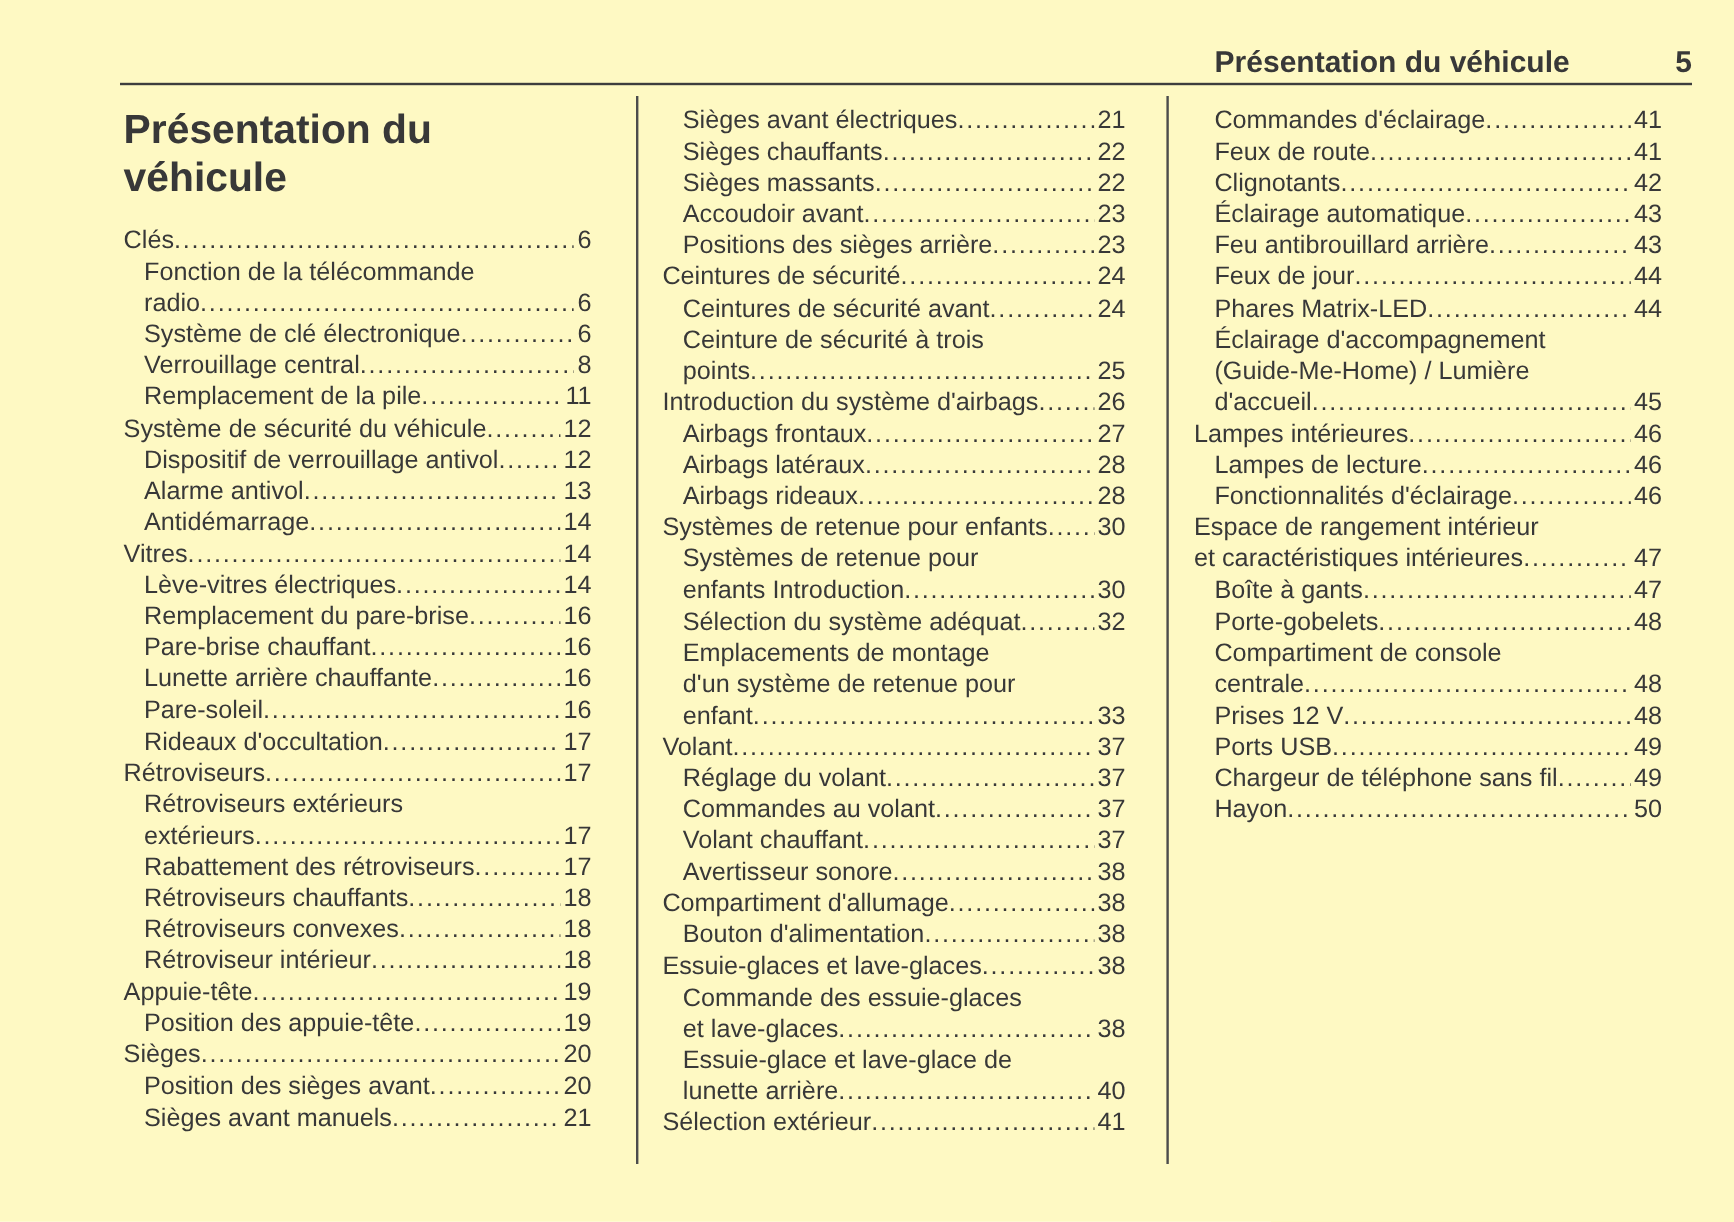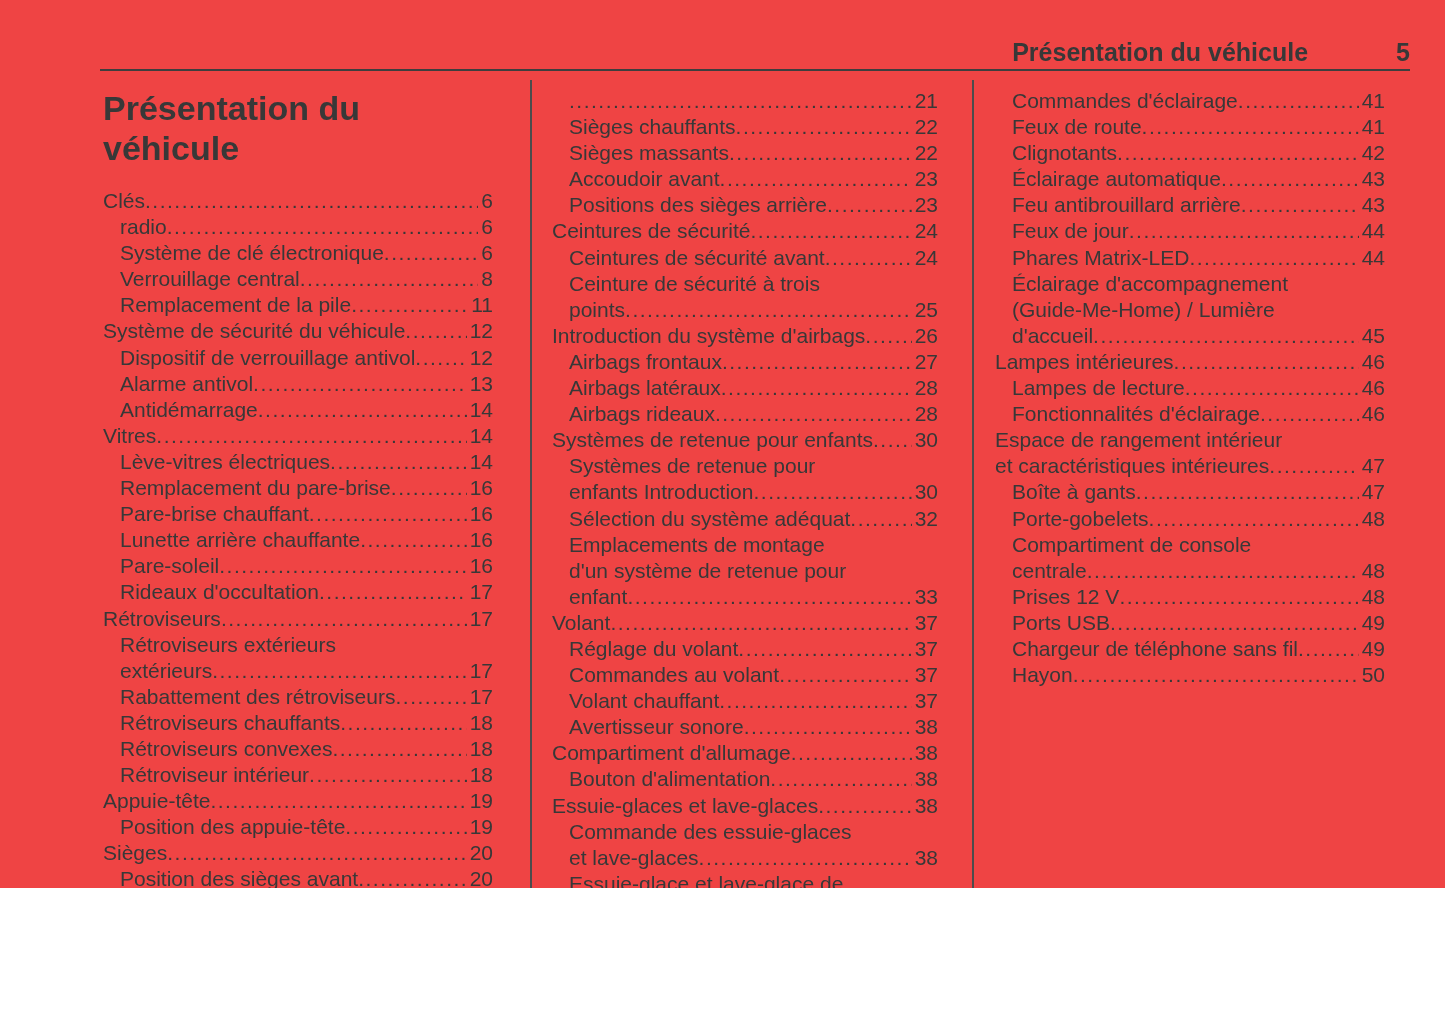--- a/index.html
+++ b/index.html
@@ -1,20 +1,20 @@
 <!DOCTYPE html>
 <html><head>
 <meta charset="utf-8">
 <style>
   html,body{margin:0;padding:0;}
   body{
     width:1445px;height:1018px;background:#ffffff;
     font-family:"Liberation Sans", sans-serif;color:#383838;
   }
-  .page{position:relative;width:1445px;height:888px;overflow:hidden;background:#ef4444;}
+  .page{position:relative;width:1445px;height:1018px;overflow:hidden;background:#fef9c3;}
 
   .page-header{
     position:absolute;left:100px;top:38px;width:1310px;
     display:flex;justify-content:flex-end;align-items:baseline;gap:88px;
     font-size:25px;font-weight:bold;
   }
   .header-rule{position:absolute;left:100px;top:69px;width:1310px;height:2px;background:#3e3e3e;}
 
   .col{position:absolute;top:88px;}
   .col1{left:103px;width:390px;}
@@ -49,20 +49,21 @@
     <h1 class="title">Présentation du véhicule</h1>
     <div class="entries">
         <div class="entry">
           <div class="row">
             <span class="lbl">Clés</span>
             <span class="leader">..........................................................................................</span>
             <span class="pg">6</span>
           </div>
         </div>
         <div class="entry lvl1">
+          <div class="cont">Fonction de la télécommande</div>
           <div class="row">
             <span class="lbl">radio</span>
             <span class="leader">..........................................................................................</span>
             <span class="pg">6</span>
           </div>
         </div>
         <div class="entry lvl1">
           <div class="row">
             <span class="lbl">Système de clé électronique</span>
             <span class="leader">..........................................................................................</span>
@@ -240,20 +241,21 @@
         </div>
       </div>
   </section>
 
   <div class="sep sep1"></div>
 
   <section class="col col2">
     <div class="entries">
         <div class="entry lvl1">
           <div class="row">
+            <span class="lbl">Sièges avant électriques </span>
             <span class="leader">..........................................................................................</span>
             <span class="pg">21</span>
           </div>
         </div>
         <div class="entry lvl1">
           <div class="row">
             <span class="lbl">Sièges chauffants </span>
             <span class="leader">..........................................................................................</span>
             <span class="pg">22</span>
           </div>

